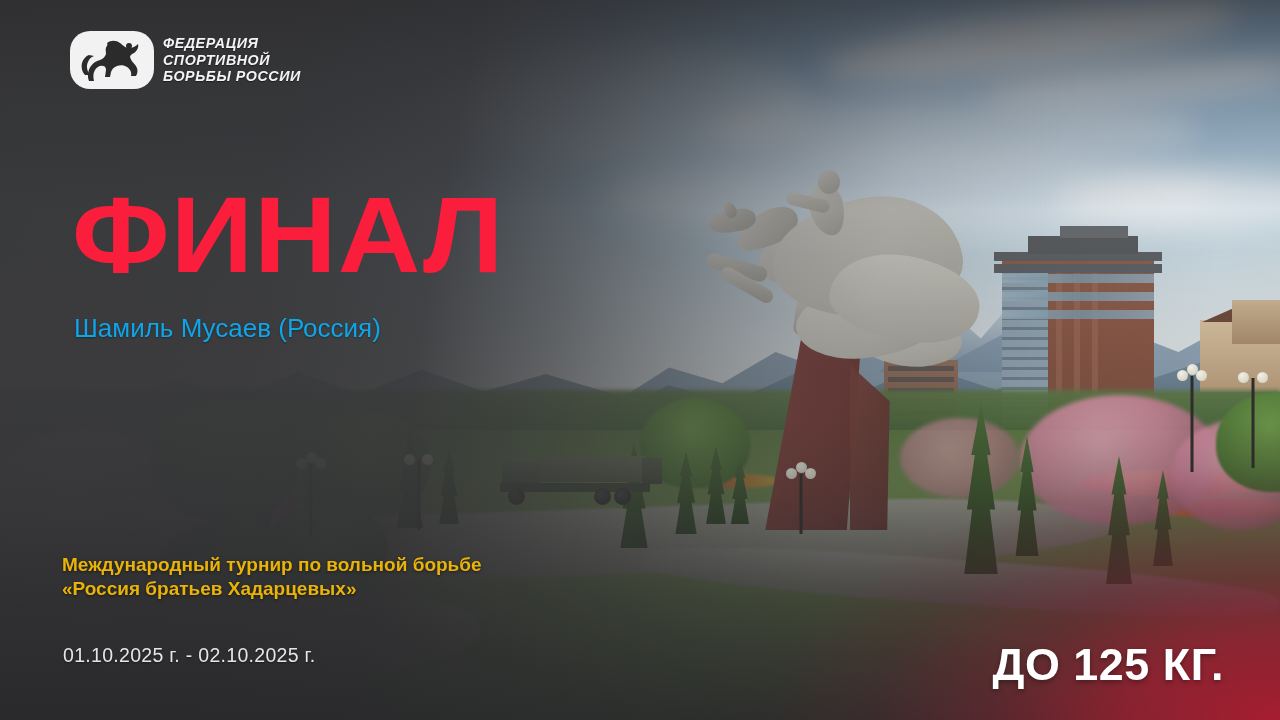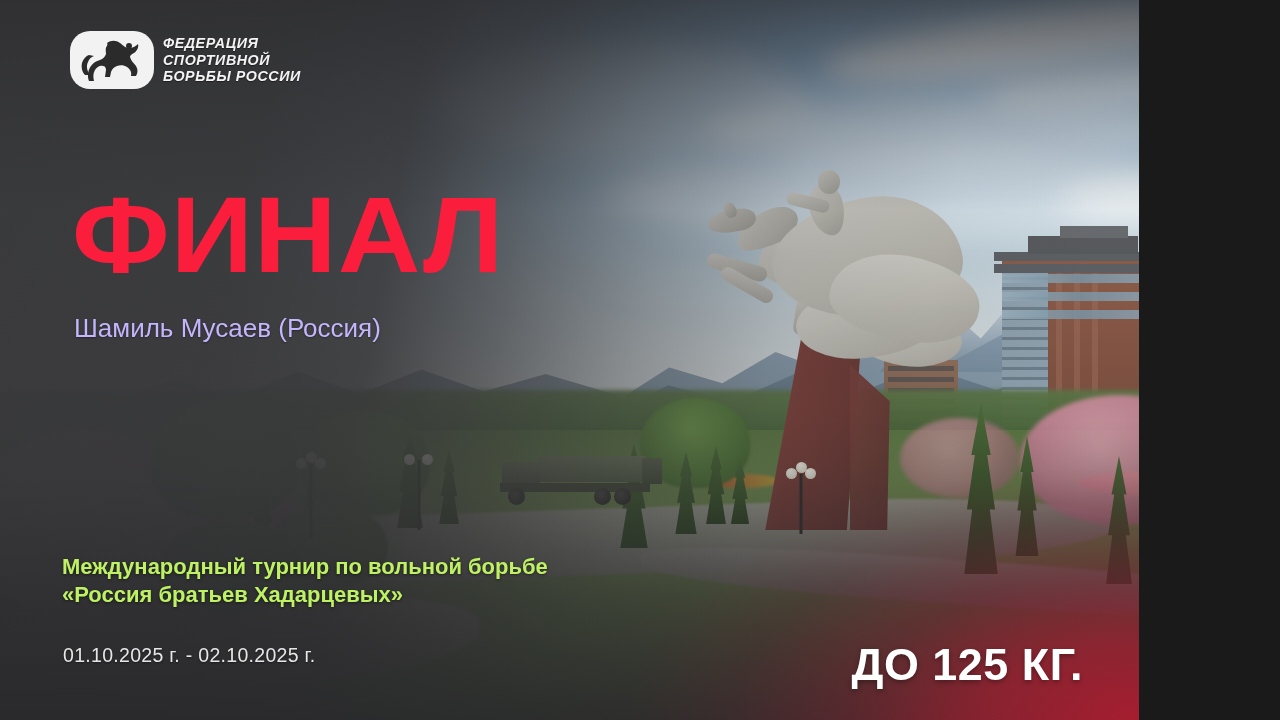--- a/index.html
+++ b/index.html
@@ -7,21 +7,21 @@
     margin: 0;
     padding: 0;
     background: #1a1a1a;
   }
   body {
     font-family: "Liberation Sans", sans-serif;
   }
 
   .stage {
     position: relative;
-    width: 1139px;
+    width: 1280px;
     height: 720px;
     overflow: hidden;
     background: #3d3d3f;
   }
 
   
   .photo {
     position: absolute;
     inset: 0;
     overflow: hidden;
@@ -401,31 +401,31 @@
     font-weight: bold;
     letter-spacing: 1px;
     line-height: 1;
     transform: scaleX(1.06);
     transform-origin: left top;
   }
 
   
   .athletes {
     position: absolute; left: 74px; top: 311px;
-    color: #c4b5fd;
+    color: #0ea5e9;
     font-size: 26px;
     line-height: 1.38;
   }
   .athletes div { white-space: nowrap; text-shadow: 0 1px 2px rgba(0,0,0,.35);}
 
   
   .tournament {
     position: absolute; left: 62px; top: 553px;
-    color: #bef264;
-    font-size: 22px;
+    color: #eab308;
+    font-size: 19px;
     font-weight: bold;
     line-height: 1.28;
     text-shadow: 0 1px 3px rgba(0,0,0,.5);
   }
   .tournament div { white-space: nowrap; }
 
   .dates {
     position: absolute; left: 63px; top: 644px;
     color: #e6e6e6;
     font-size: 19.5px;

